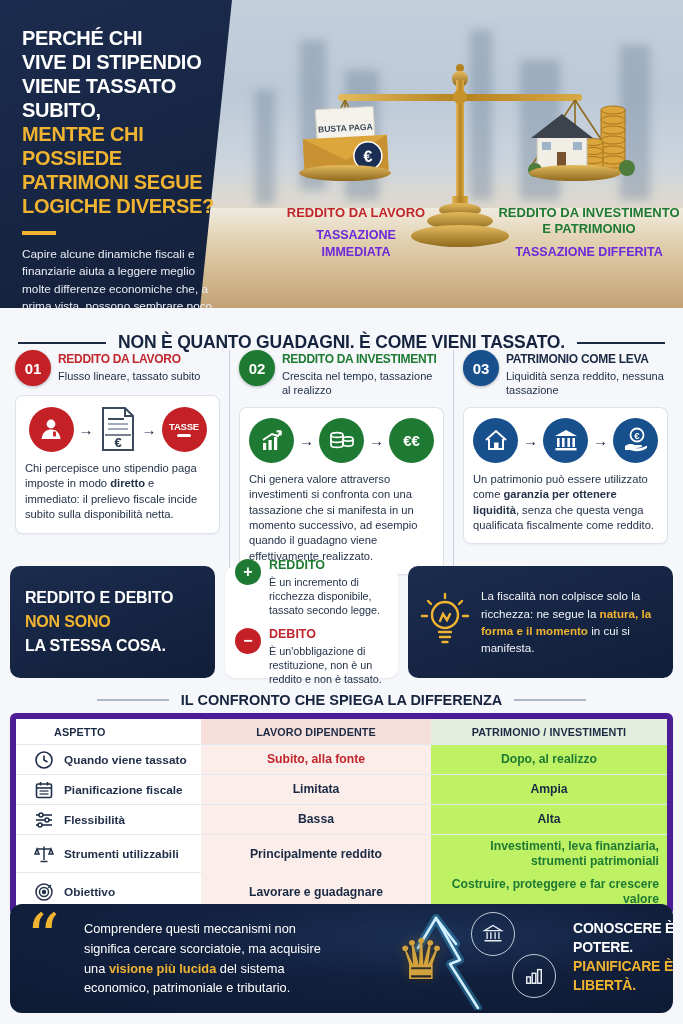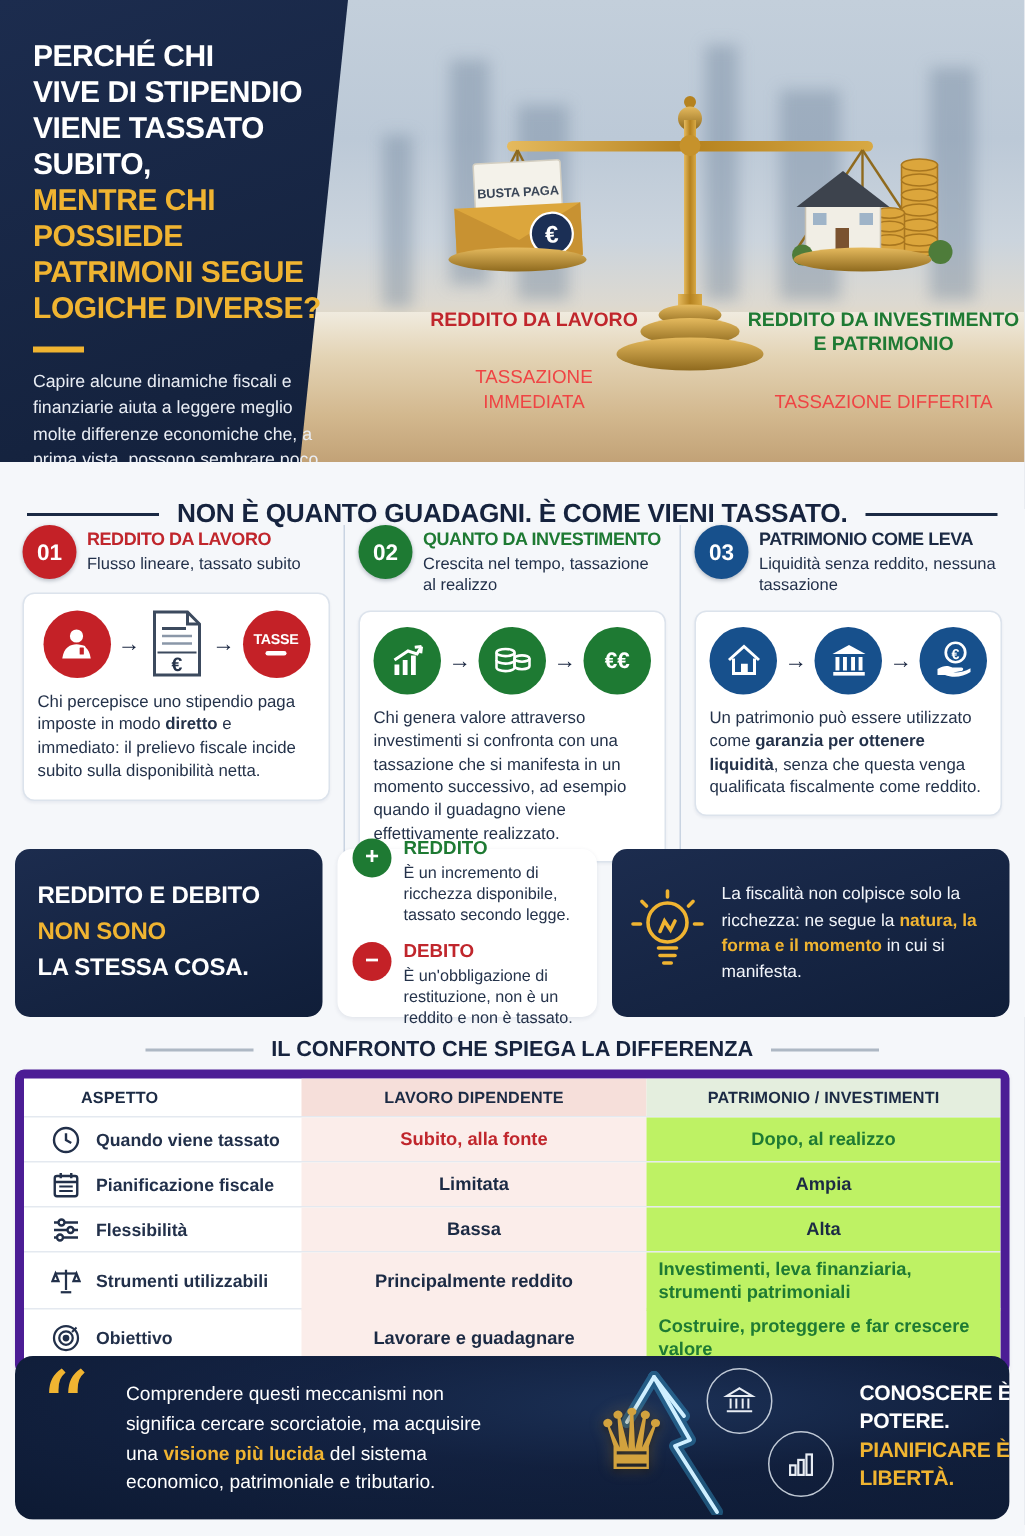--- a/index.html
+++ b/index.html
@@ -29,21 +29,21 @@
   .rule{width:34px;height:4px;background:#F0B431;margin:13px 0 11px;}
   .subtitle{width:200px;font-size:11.8px;line-height:1.48;color:#E9EDF4;}
 
   .scale-svg{position:absolute;left:283px;top:10px;}
   .scale-label{position:absolute;text-align:center;}
   .lab-left{left:286px;top:205px;width:140px;}
   .lab-right{left:498px;top:205px;width:182px;}
   .lab-t1{font-size:13px;font-weight:bold;line-height:1.25;}
   .lab-t1.red{color:#C0262C;}
   .lab-t1.green{color:#1E7A33;}
-  .lab-t2{font-size:12.5px;font-weight:normal;color:#ef4444;margin:22px 14px 0;line-height:1.3;}
+  .lab-t2{font-size:12.5px;font-weight:bold;color:#6d28d9;margin:6px 14px 0;line-height:1.3;}
 
   
   .sec-title{position:absolute;left:0;right:0;display:flex;align-items:center;justify-content:center;gap:12px;}
   .sec-title .txt{font-weight:bold;color:#16233E;}
   .line{height:2px;background:#1B2A44;width:88px;}
   .s1-pos{top:332px;}  .s1-pos .txt{font-size:17.5px;letter-spacing:-.2px;}
   .t-pos{top:692px;}   .t-pos .txt{font-size:14.5px;}
   .t-pos .line{background:#AEB8C4;width:72px;height:2px;}
 
   
@@ -84,21 +84,21 @@
   .tip-box{width:243px;flex:0 0 auto;background:linear-gradient(160deg,#1C2C4E,#101E39);border-radius:10px;
            display:flex;align-items:center;gap:10px;padding:0 11px;}
   .tip-text{font-size:11.6px;color:#F2F5FA;line-height:1.5;}
   .hl-y{color:#F0B431;font-weight:bold;}
 
   
   .tbl{position:absolute;top:713px;left:10px;right:10px;background:#fff;border:6px solid #4c1d95;border-radius:6px;
        overflow:hidden;box-shadow:0 1px 3px rgba(20,40,80,.06);}
   .trow{display:grid;grid-template-columns:185px 230px 1fr;align-items:stretch;border-top:1px solid #E4E9F0;}
   .trow:first-child{border-top:none;}
-  .cell{display:flex;align-items:center;justify-content:center;text-align:left;padding:4px 8px;}
+  .cell{display:flex;align-items:center;justify-content:center;text-align:right;padding:4px 8px;}
   .cell.aspect{justify-content:flex-start;text-align:left;padding-left:18px;gap:10px;}
   .hrow{height:25px;}
   .hrow .cell{font-size:10.8px;font-weight:bold;color:#1B2A44;letter-spacing:.1px;}
   .hrow .aspect{padding-left:38px;}
   .r-std{height:29px;} .r-tall{height:37px;}
   .col-work{background:#FBEDEA;} .col-wealth{background:#bef264;}
   .hrow .col-work{background:#F6DFDA;} .hrow .col-wealth{background:#E4EEDE;}
   .asp-label{font-size:11.8px;color:#22304A;font-weight:600;}
   .val{font-size:12.2px;font-weight:bold;line-height:1.25;}
   .val-navy{color:#1B2A44;} .val-red{color:#C0262C;} .val-green{color:#1E7A33;}
@@ -276,21 +276,21 @@
           </span>
         </div>
         <div class="para"><span>Chi percepisce uno stipendio paga imposte in modo </span><span class="b">diretto</span><span> e immediato: il prelievo fiscale incide subito sulla disponibilità netta.</span></div>
       </div>
     </div>
 
     <div class="col">
       <div class="col-head">
         <div class="badge bg-green">02</div>
         <div>
-          <div class="col-title c-green">QUANTO DA INVESTIMENTO</div>
+          <div class="col-title c-green">REDDITO DA INVESTIMENTI</div>
           <div class="col-sub">Crescita nel tempo, tassazione al realizzo</div>
         </div>
       </div>
       <div class="card">
         <div class="icon-row">
           <span class="ic bg-green">
             <svg width="26" height="26" viewBox="0 0 26 26" fill="none" stroke="#fff">
                 <rect x="4" y="16" width="3.2" height="7" fill="#fff" stroke="none"></rect>
                 <rect x="9.5" y="13" width="3.2" height="10" fill="#fff" stroke="none"></rect>
                 <rect x="15" y="10" width="3.2" height="13" fill="#fff" stroke="none"></rect>

